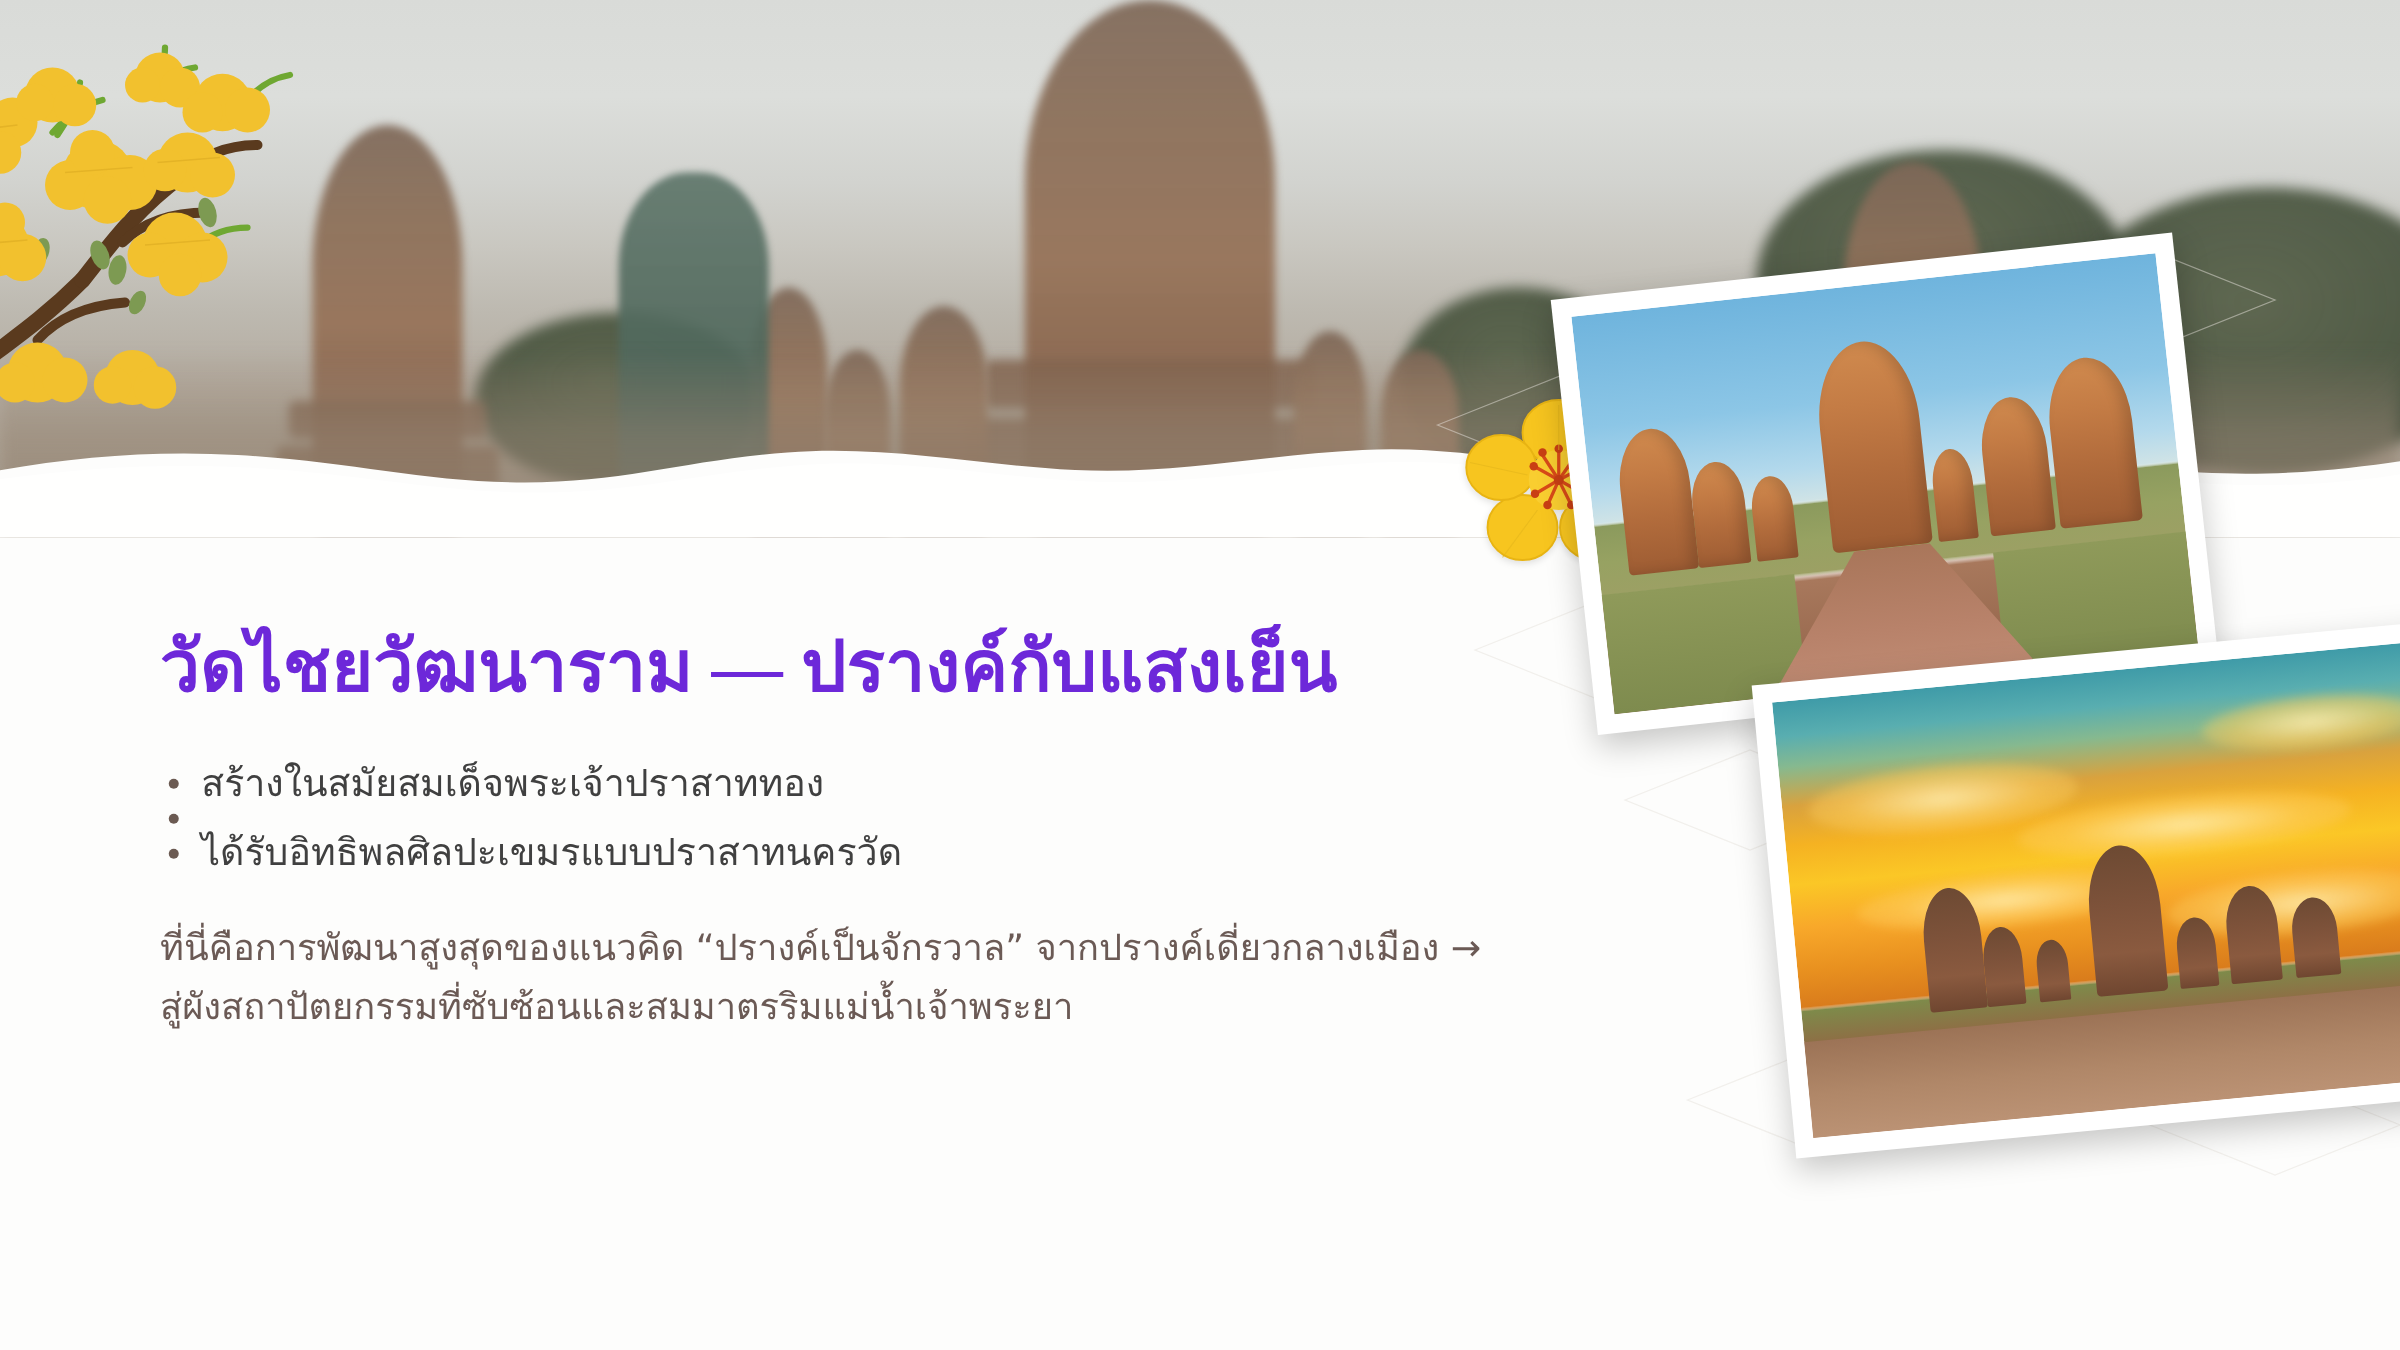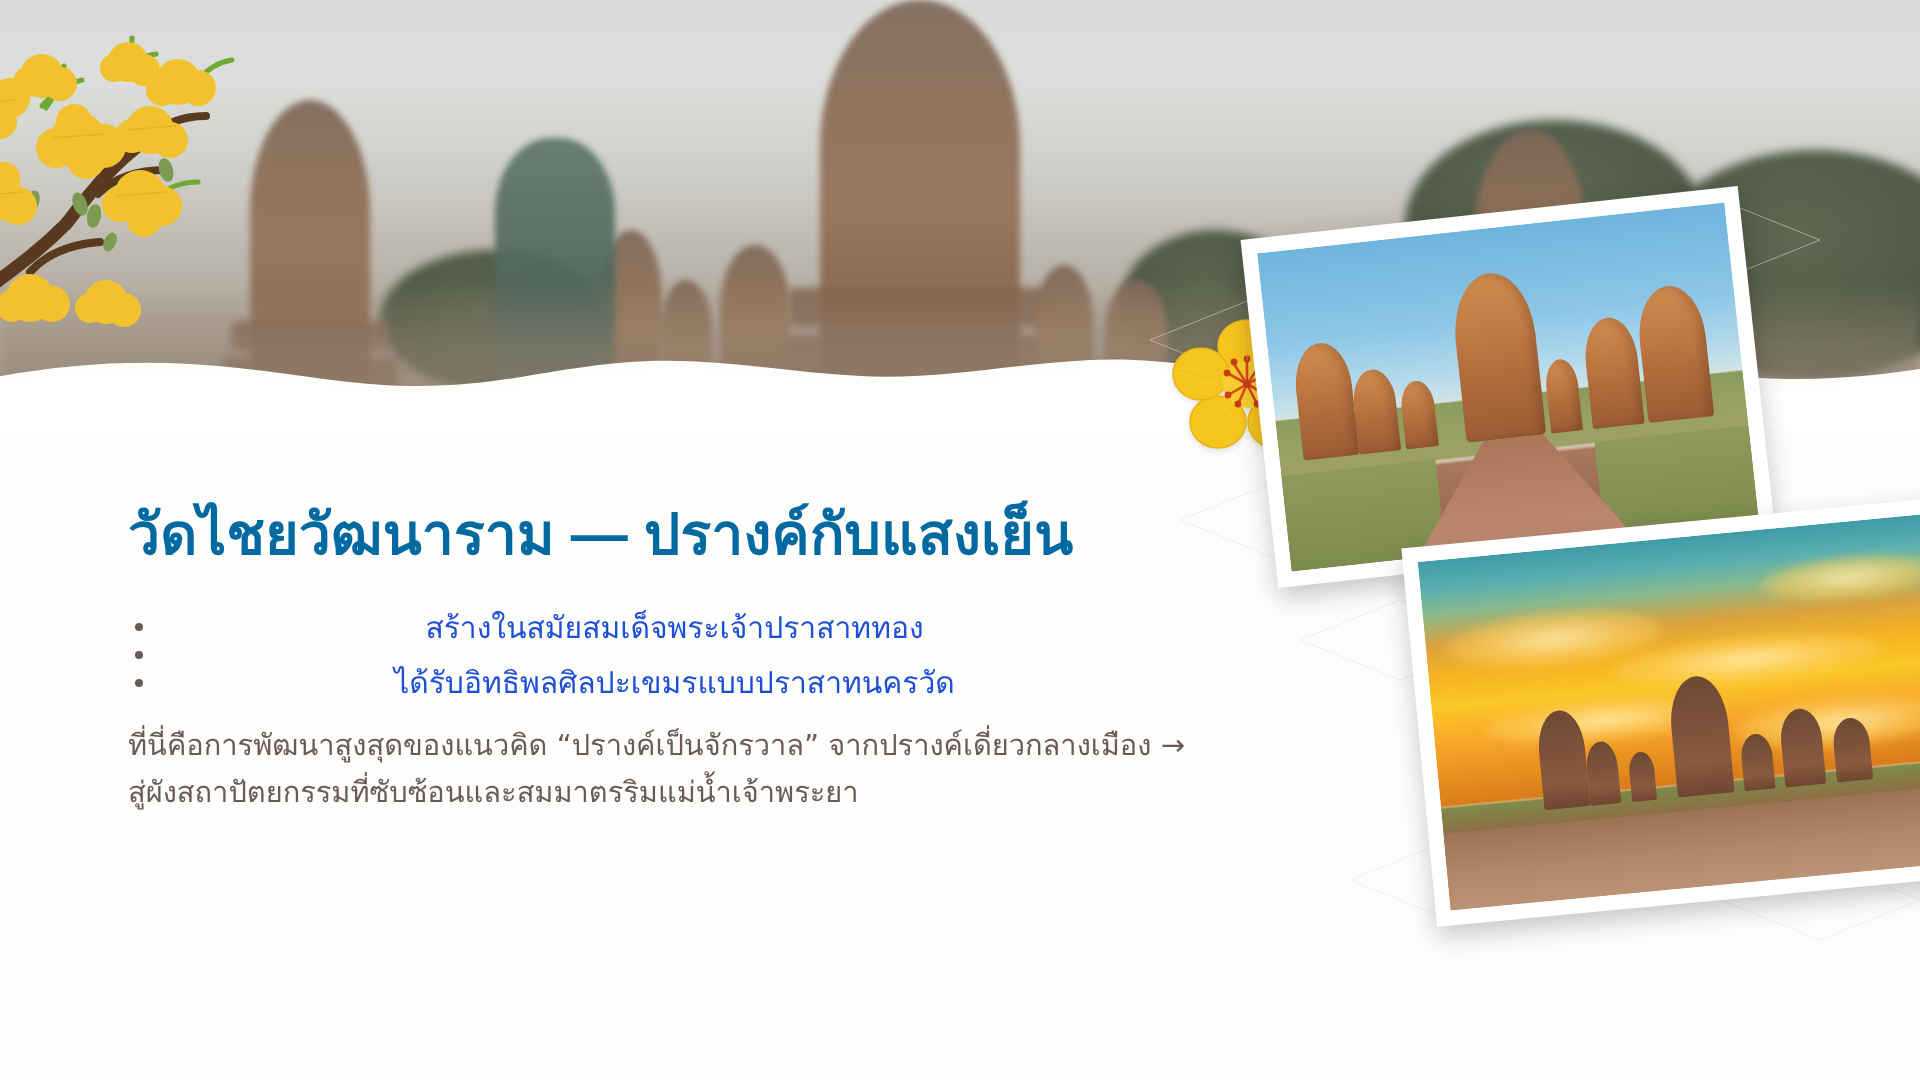--- a/index.html
+++ b/index.html
@@ -146,57 +146,56 @@
 
   
   .content {
     position: absolute;
     left: 128px;
     top: 500px;
     width: 1060px;
   }
 
   .slide-title {
-    font-family: Liberation Sans, sans-serif;
+    font-family: Liberation Serif, serif;
     font-size: 57px;
     font-weight: 700;
     line-height: 1.22;
-    color: #0369a1;
+    color: #6d28d9;
     letter-spacing: 0.2px;
     white-space: nowrap;
   }
 
   .bullets {
     margin-top: 30px;
     list-style: none;
   }
 
   .bullets li {
     position: relative;
     padding-left: 33px;
     font-size: 30px;
     line-height: 1.86;
-    color: #1d4ed8;
+    color: #404040;
     font-weight: 400;
-    text-align: center;
   }
 
   .bullets li .dot {
     position: absolute;
     left: 7px;
     top: 50%;
     transform: translateY(-50%);
     width: 8px;
     height: 8px;
     border-radius: 50%;
     background: #6b5a52;
   }
 
   .para {
-    margin-top: 11px;
+    margin-top: 24px;
     font-size: 29px;
     line-height: 1.62;
     color: #6b5a55;
     max-width: 1070px;
   }
 
   
   .card {
     position: absolute;
     background: #ffffff;

